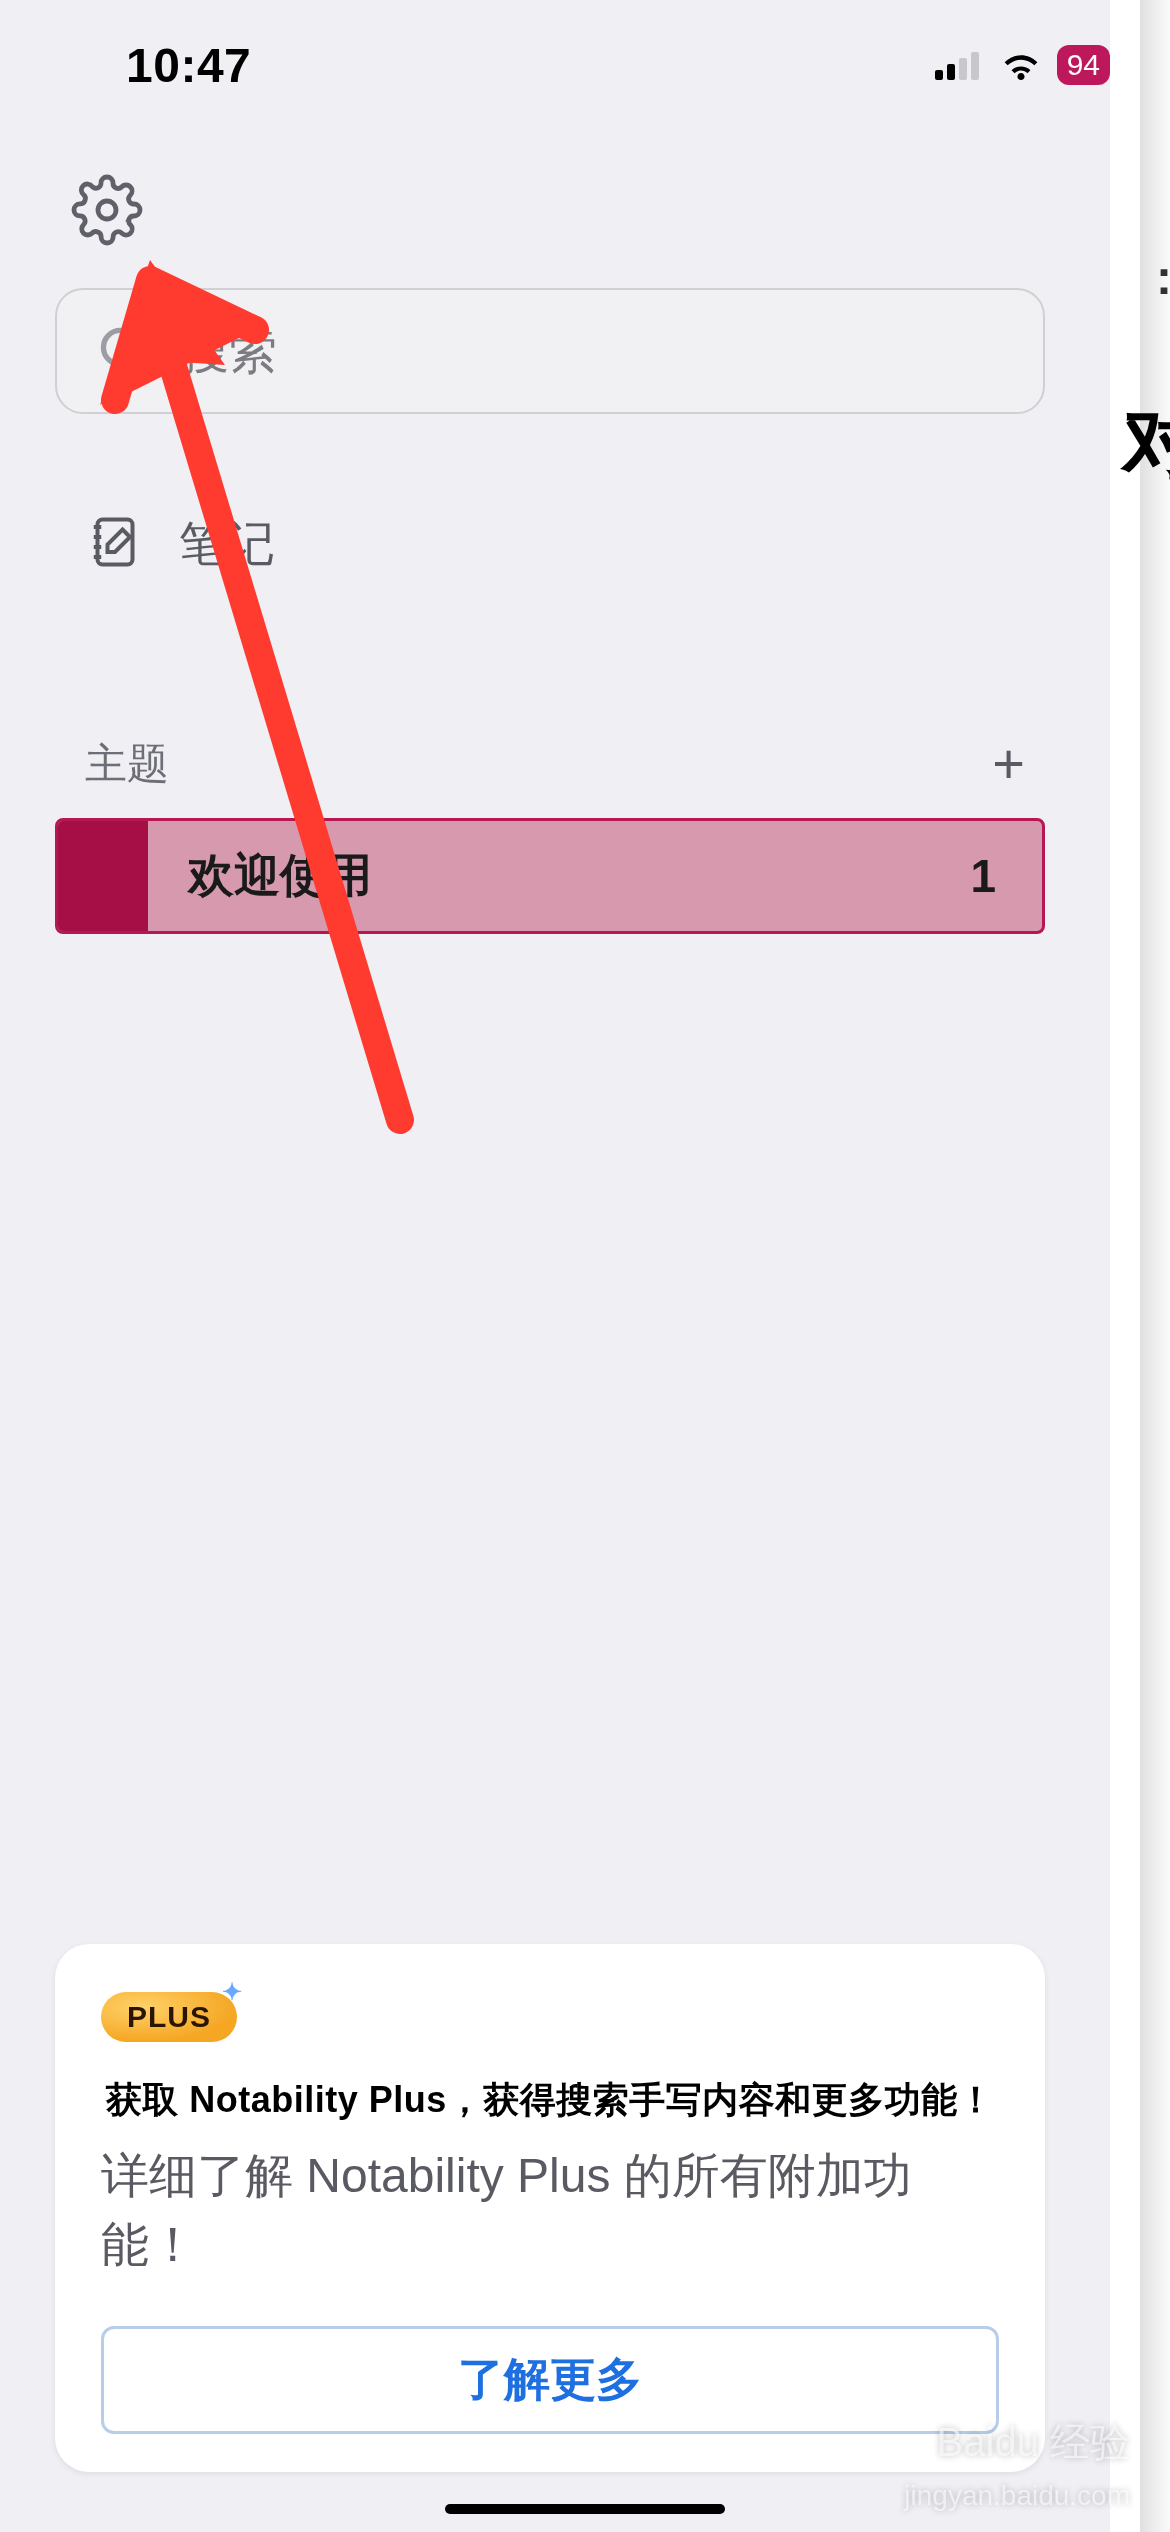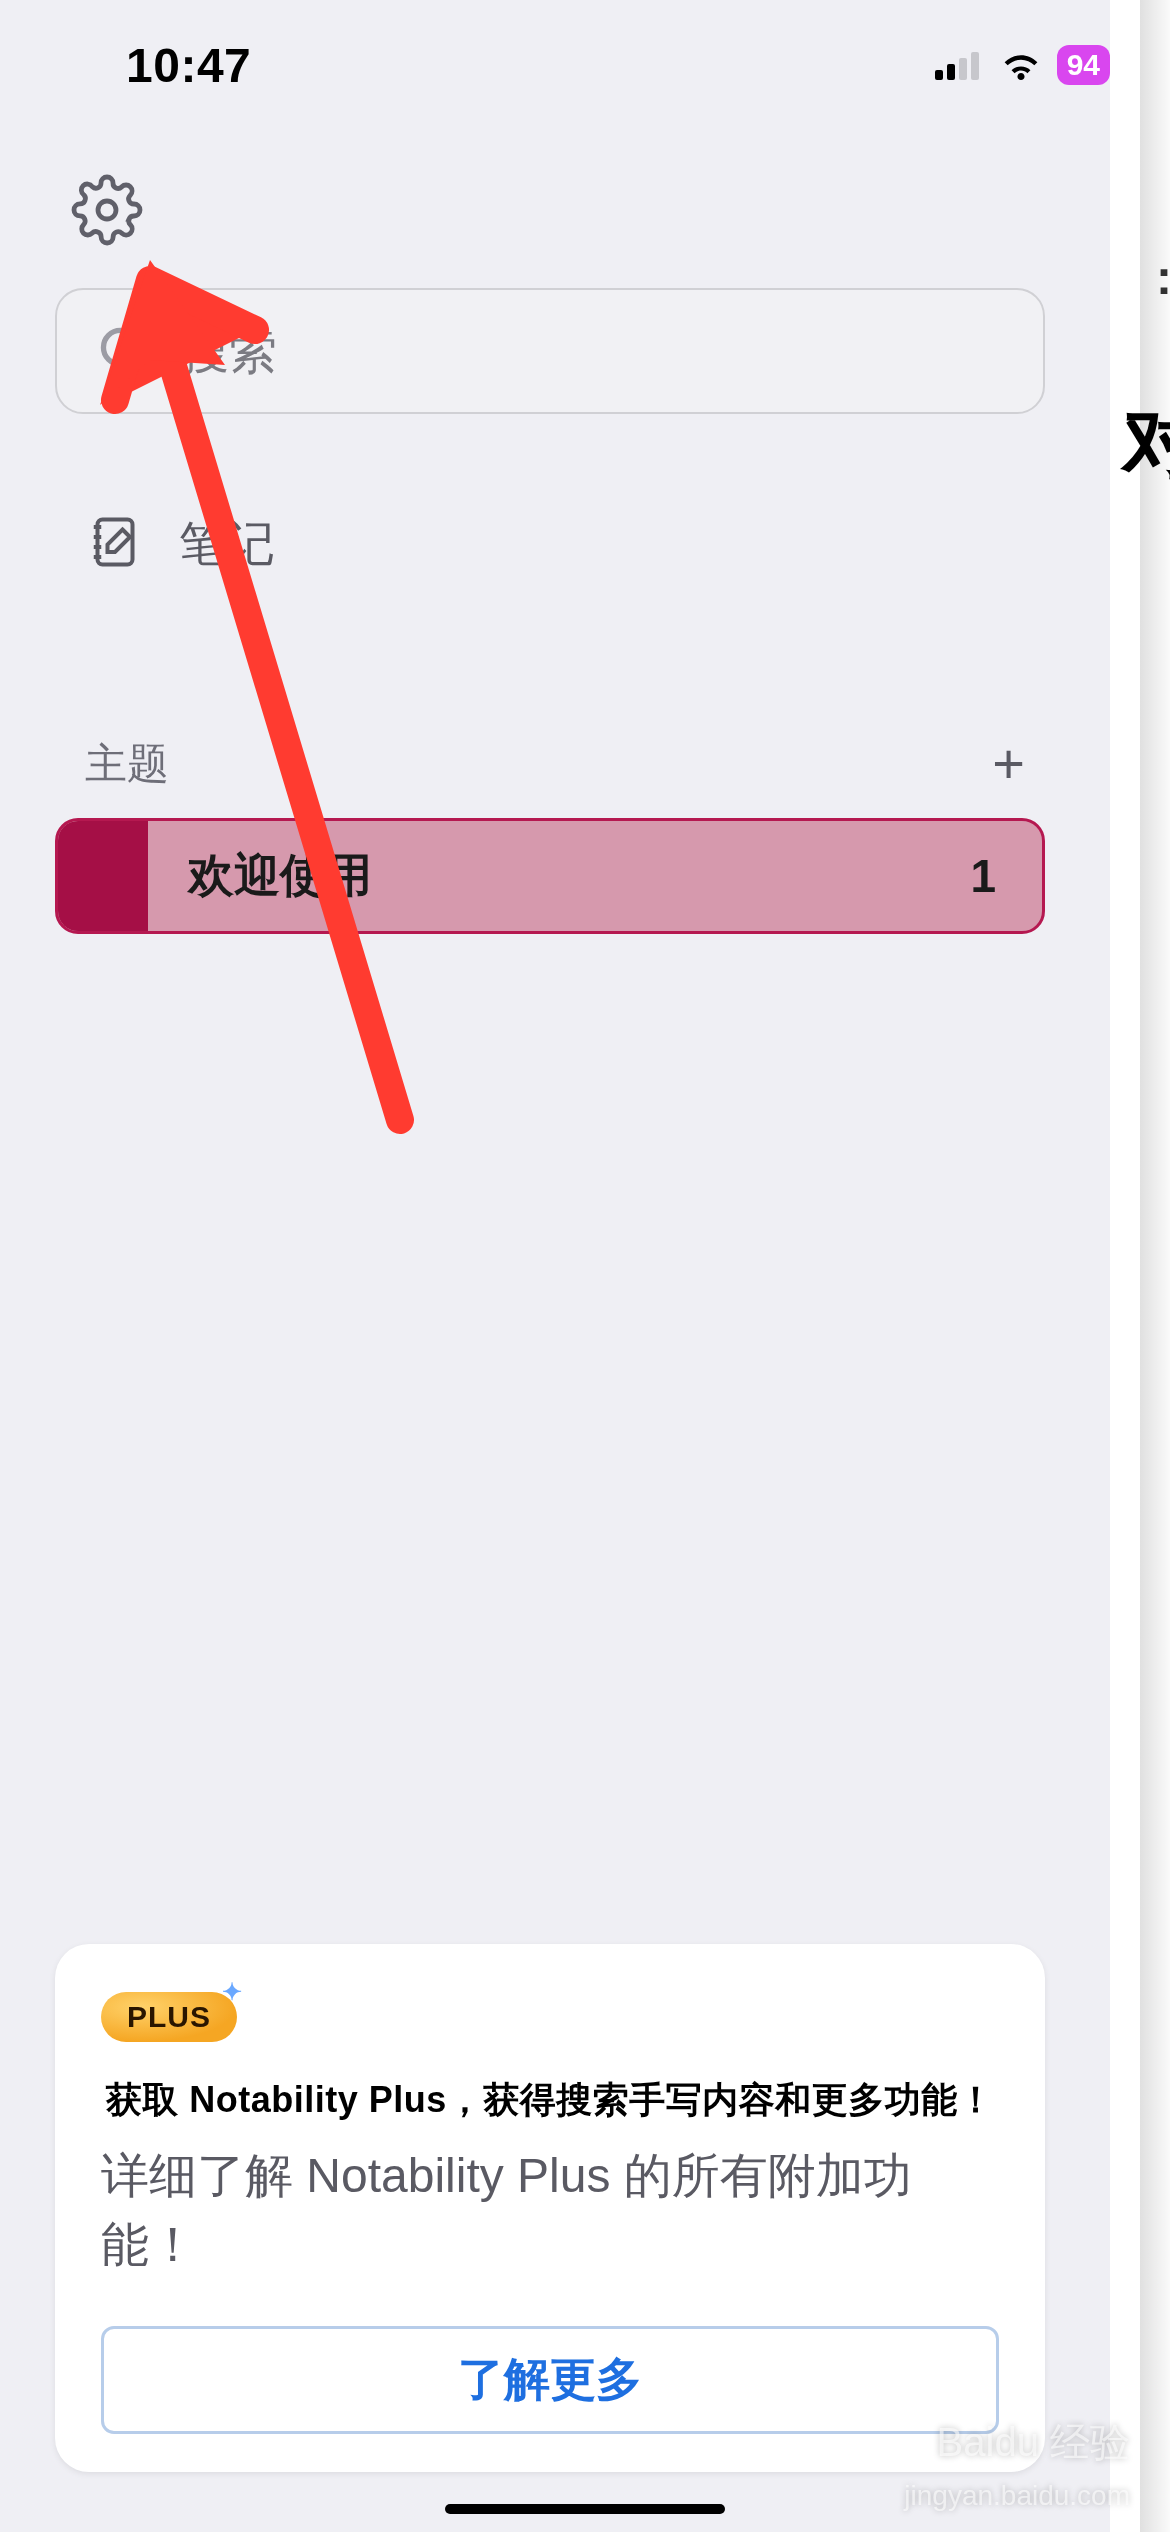--- a/index.html
+++ b/index.html
@@ -71,23 +71,23 @@
   .cell-icon span {
     display: block; width: 8px; background: #000; border-radius: 2px;
   }
   .cell-icon span.dim { background: #c7c7cc; }
   .cell-icon span:nth-child(1){height:10px}
   .cell-icon span:nth-child(2){height:16px}
   .cell-icon span:nth-child(3){height:22px}
   .cell-icon span:nth-child(4){height:28px}
   .wifi-icon { width: 44px; height: 32px; }
   .battery {
-    background: #d946ef; color: #fff;
+    background: #be185d; color: #fff;
     border-radius: 12px;
-    font-size: 30px; font-weight: 700;
+    font-size: 30px; font-weight: 400;
     padding: 3px 10px 3px 10px;
     display: flex; align-items: center;
     position: relative;
   }
   .battery::after{
     content:"";
     position:absolute;
     right:-8px; top:50%;
     transform:translateY(-50%);
     width:6px;height:14px;
@@ -151,21 +151,21 @@
   }
   .subjects-head .title { font-size: 42px; color:#6e6e78; }
   .plus-btn { font-size: 56px; color:#5a5a63; line-height: 1; font-weight: 300; }
 
   
   .subject-row {
     display:flex;
     align-items:center;
     height: 116px;
     border: 3px solid #b51850;
-    border-radius: 23px;
+    border-radius: 8px;
     overflow:hidden;
     background: #d699ad;
   }
   .subject-row .stripe {
     width: 90px; height: 100%;
     background: #a50f46;
     flex: 0 0 auto;
   }
   .subject-row .name {
     flex: 1;

